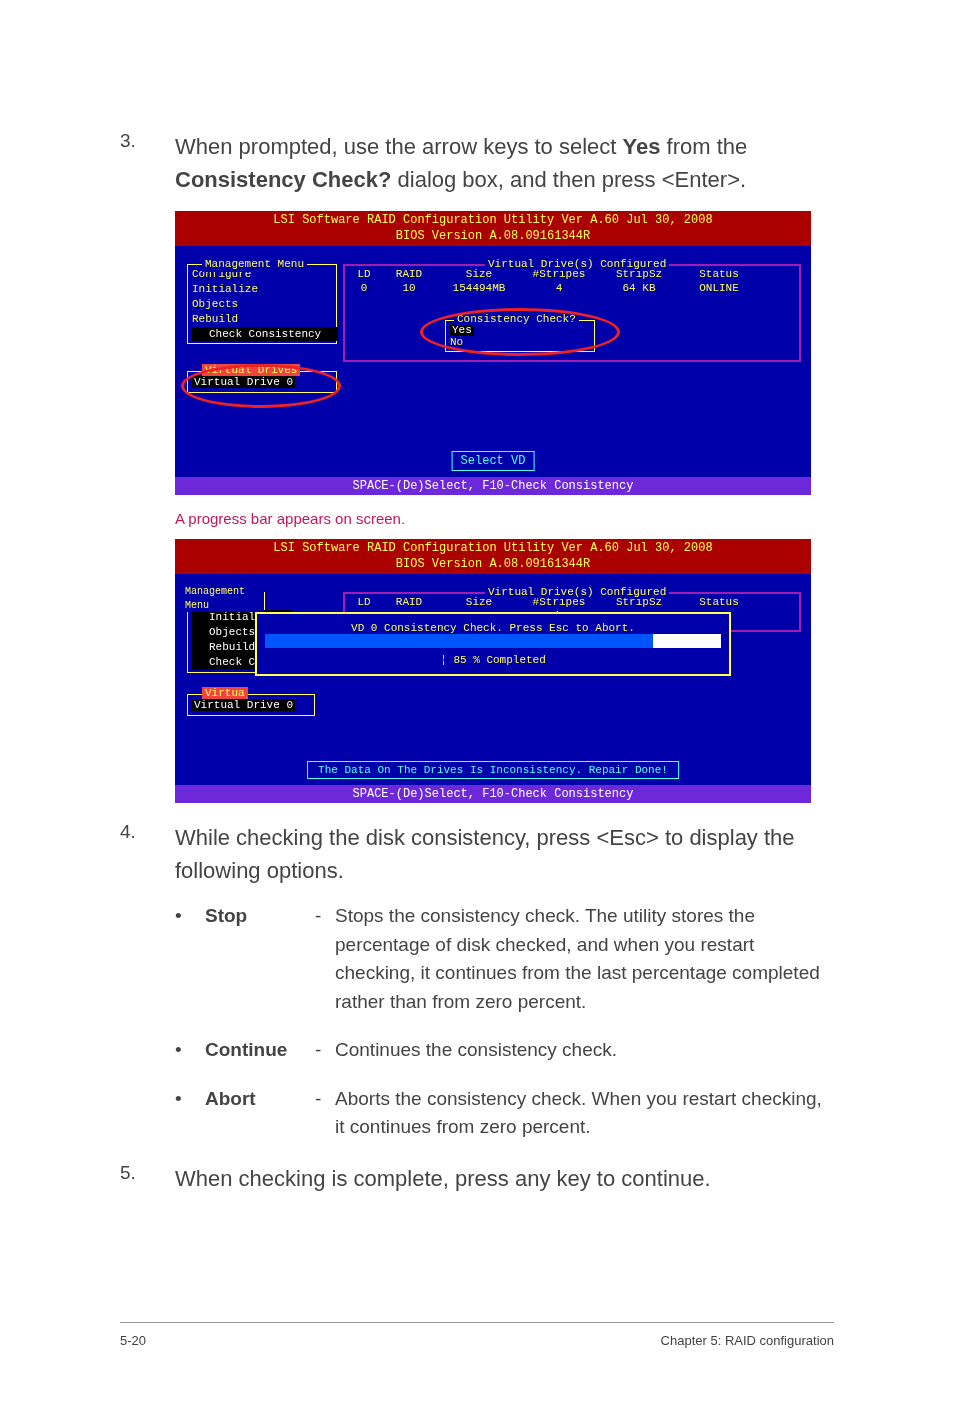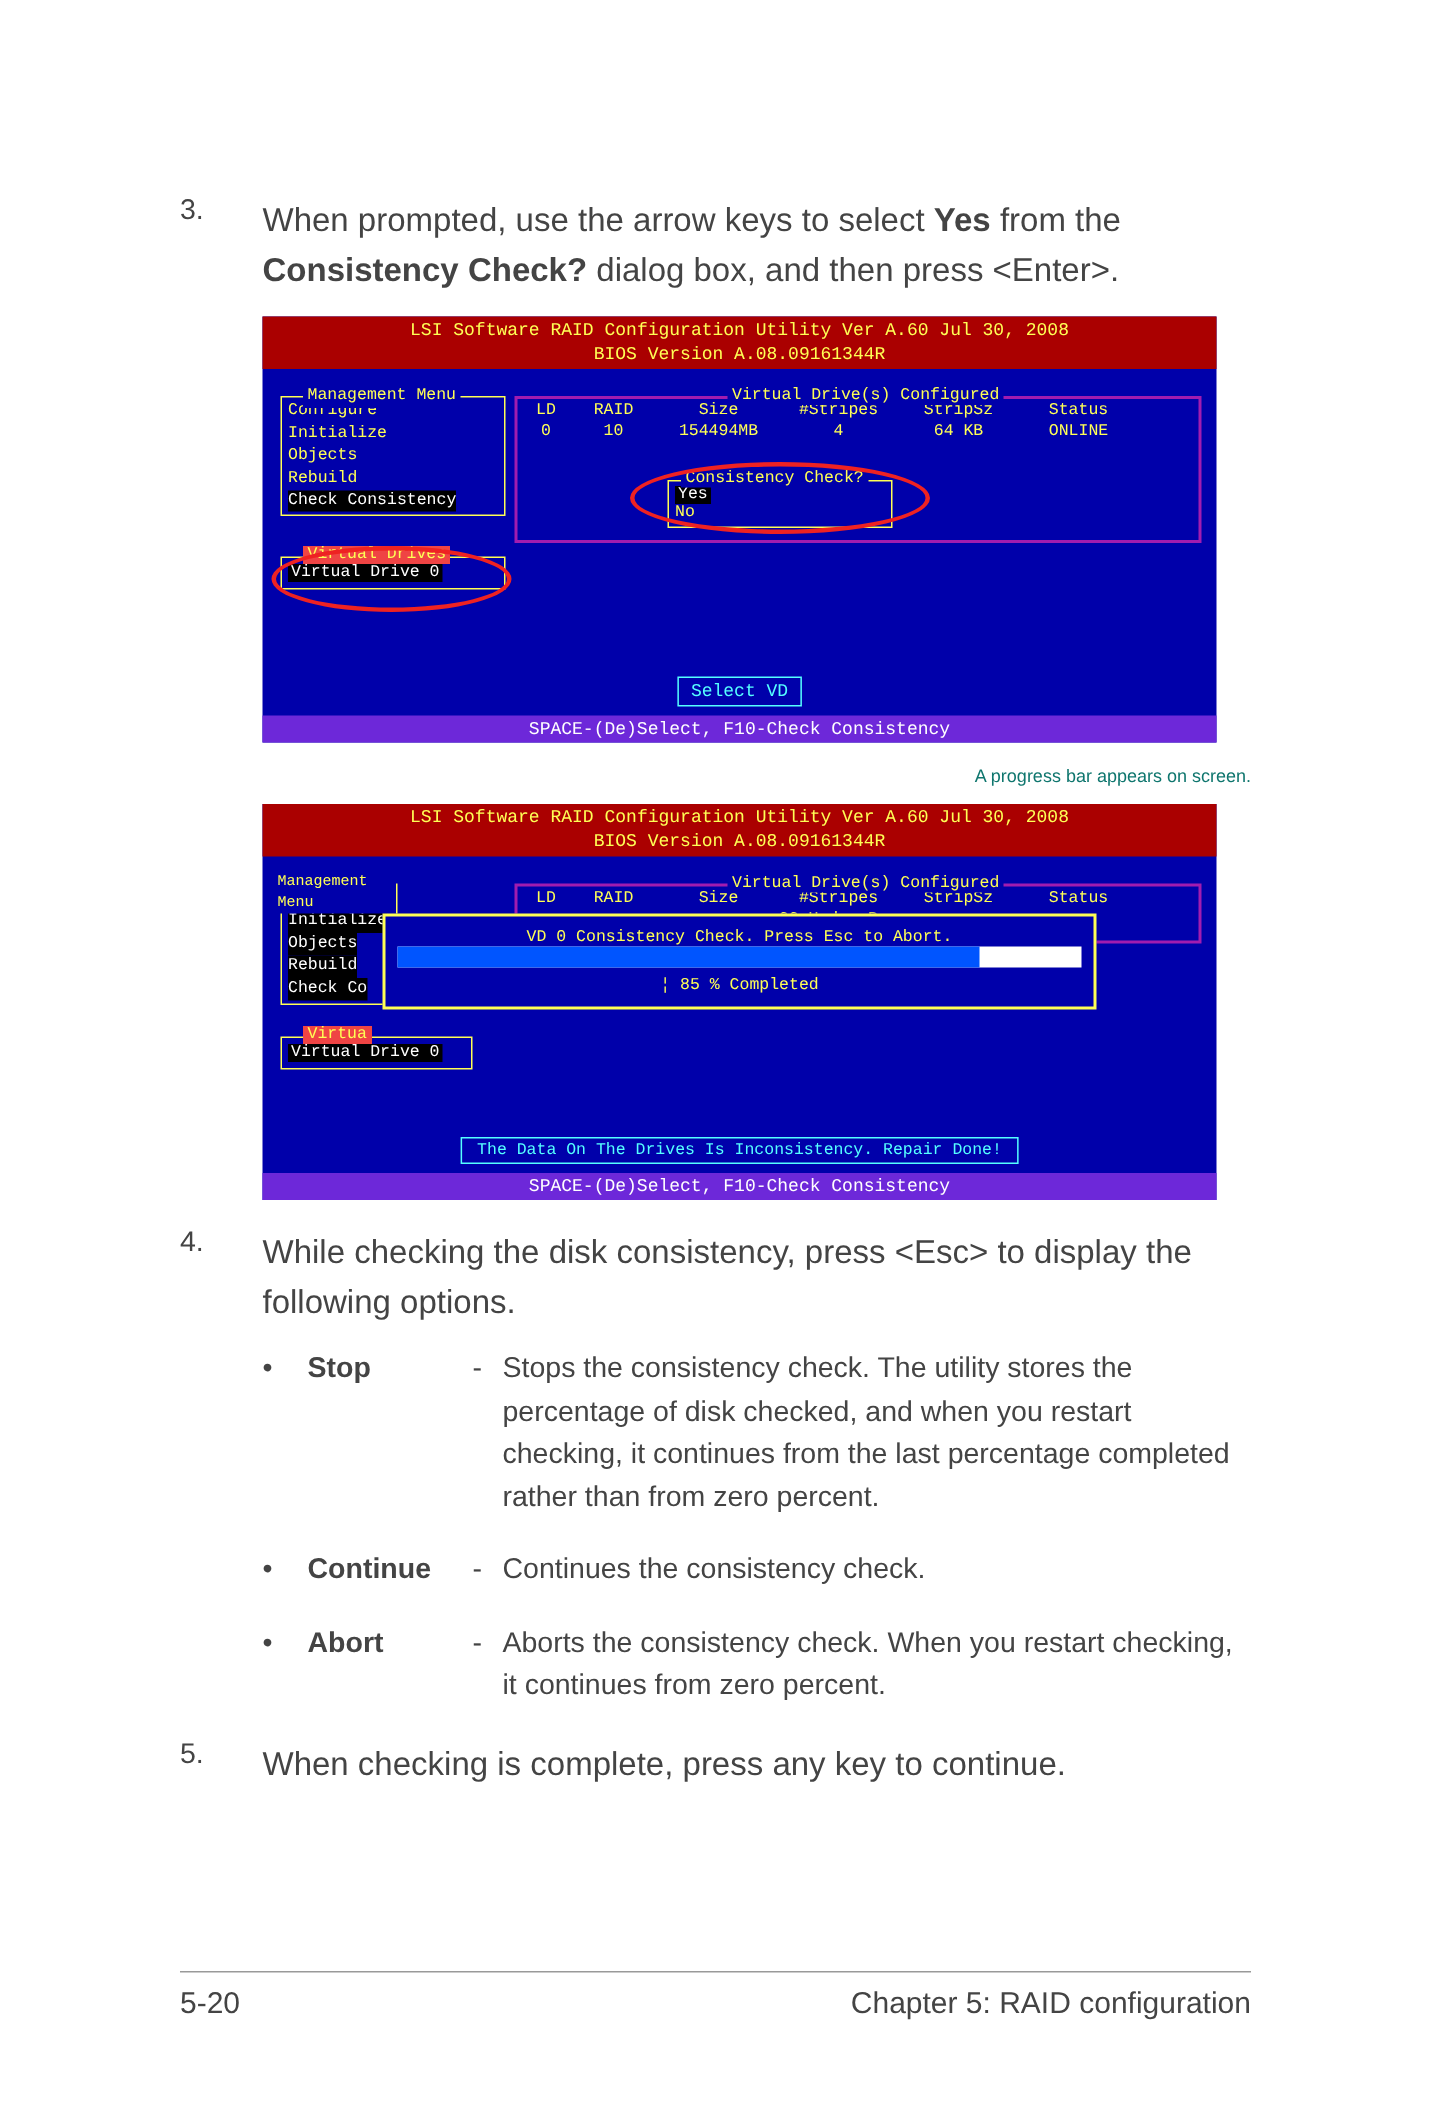--- a/index.html
+++ b/index.html
@@ -66,21 +66,21 @@
   }
   .menu-title {
     position: absolute;
     top: -8px;
     left: 14px;
     background: #0000aa;
     padding: 0 3px;
     color: #ffff55;
   }
   .menu-item { color: #ffff55; white-space: nowrap; }
-  .menu-item.hl { background: #000; color: #fff; display: inline-block; padding: 0 0; }
+  .menu-item.hl { background: #000; color: #fff; display: inline-block; padding: 0 17px; }
   
   .vd-box {
     position: absolute;
     left: 12px;
     top: 125px;
     border: 1px solid #ffff55;
     width: 150px;
     padding: 4px 4px;
     font-size: 11px;
   }
@@ -167,23 +167,22 @@
   .bios-footer {
     background: #6d28d9;
     color: #fff;
     text-align: center;
     padding: 2px 0;
     font-size: 12px;
   }
   
   .progress-text {
     margin: 6px 0 10px 55px;
-    font-size: 12px;
-    color: #0f766e;
-    text-align: right;
+    font-size: 15px;
+    color: #be185d;
   }
   
   .progress-overlay {
     position: absolute;
     left: 80px;
     top: 38px;
     right: 80px;
     border: 2px solid #ffff55;
     background: #0000aa;
     padding: 8px;
@@ -251,21 +250,21 @@
   
   .page-footer {
     position: absolute;
     bottom: 70px;
     left: 120px;
     right: 120px;
     border-top: 1px solid #999;
     padding-top: 10px;
     display: flex;
     justify-content: space-between;
-    font-size: 20px;
+    font-size: 13px;
     color: #444;
   }
 </style>
 </head>
 <body>
 
 <div class="content">
 
   <div class="step">
     <div class="step-num">3.</div>

